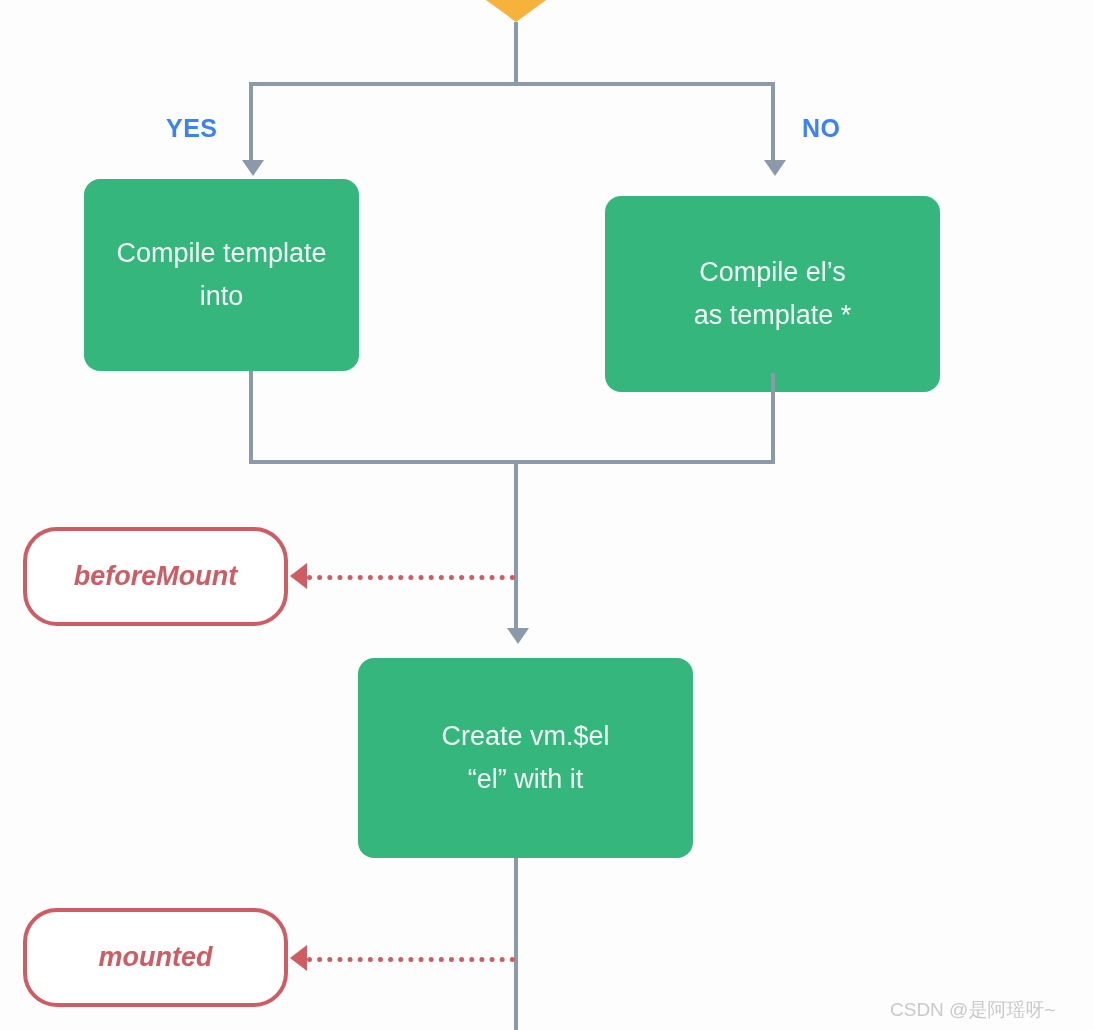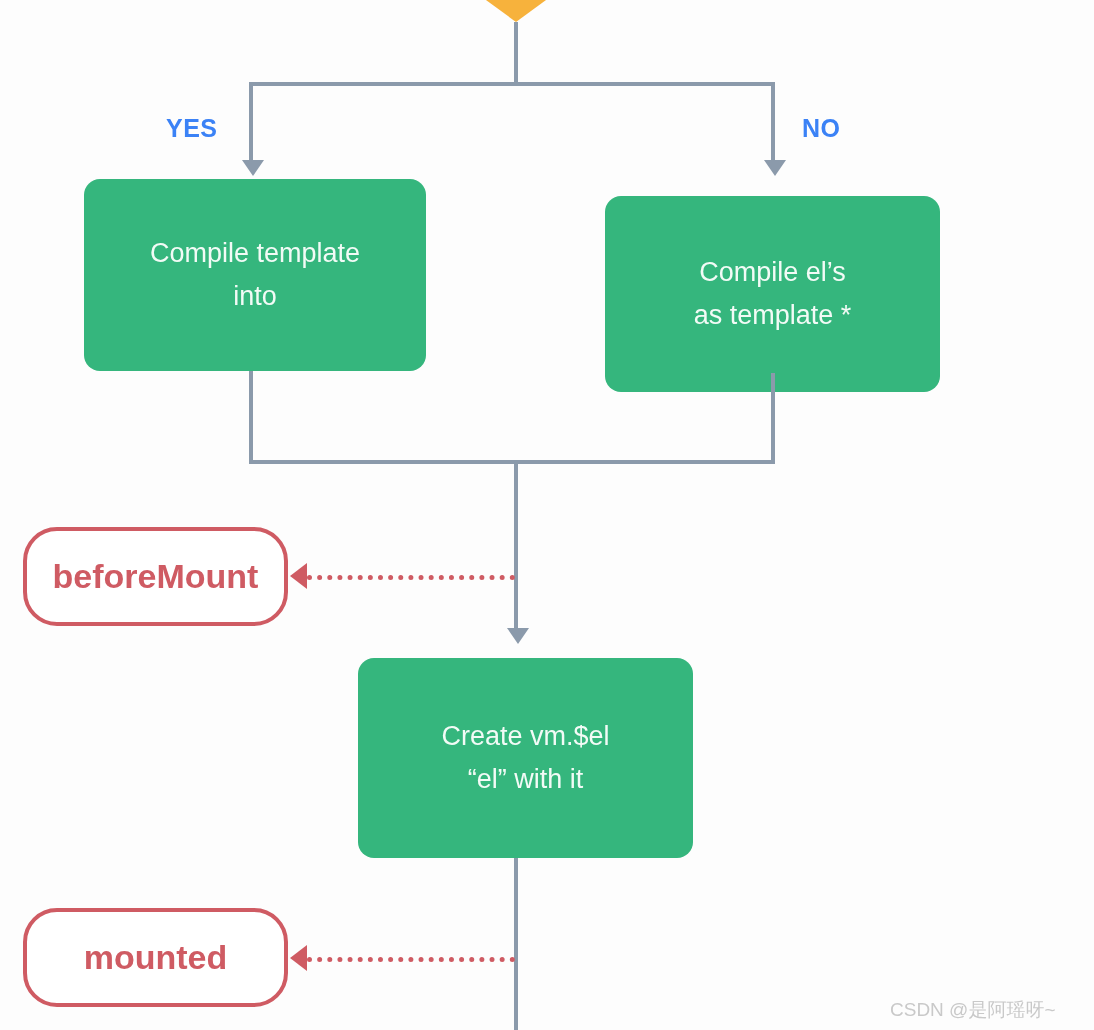--- a/index.html
+++ b/index.html
@@ -81,23 +81,24 @@
     border: 4px solid #cf5b63;
     border-radius: 34px;
     background: #ffffff;
     display: flex;
     align-items: center;
     justify-content: center;
     box-sizing: border-box;
   }
   .hook-box .hook-label {
     color: #cf5b63;
-    font-size: 34px;
+    font-size: 27px;
     font-weight: bold;
     white-space: nowrap;
+    font-style: italic;
   }
 
   
   .dotted-line {
     position: absolute;
     height: 0;
     border-top: 5px dotted #cf5b63;
   }
   .arrowhead-left {
     position: absolute;
@@ -129,21 +130,21 @@
 
   <div class="conn conn-v" style="left:249px; top:82px; height:82px;"></div>
   <div class="arrowhead-down" style="left:242px; top:160px;"></div>
 
   <div class="conn conn-v" style="left:771px; top:82px; height:82px;"></div>
   <div class="arrowhead-down" style="left:764px; top:160px;"></div>
 
   <div class="branch-label" style="left:166px; top:114px;">YES</div>
   <div class="branch-label" style="left:802px; top:114px;">NO</div>
 
-  <div class="green-box" style="left:84px; top:179px; width:342px; height:192px;">
+  <div class="green-box" style="left:84px; top:179px; width:275px; height:192px;">
     <div class="lines">
       <div>Compile template</div>
       <div>into</div>
     </div>
   </div>
 
   <div class="green-box" style="left:605px; top:177px; width:335px; height:196px;margin-top:19px;">
     <div class="lines">
       <div>Compile el’s</div>
       <div>as template *</div>

